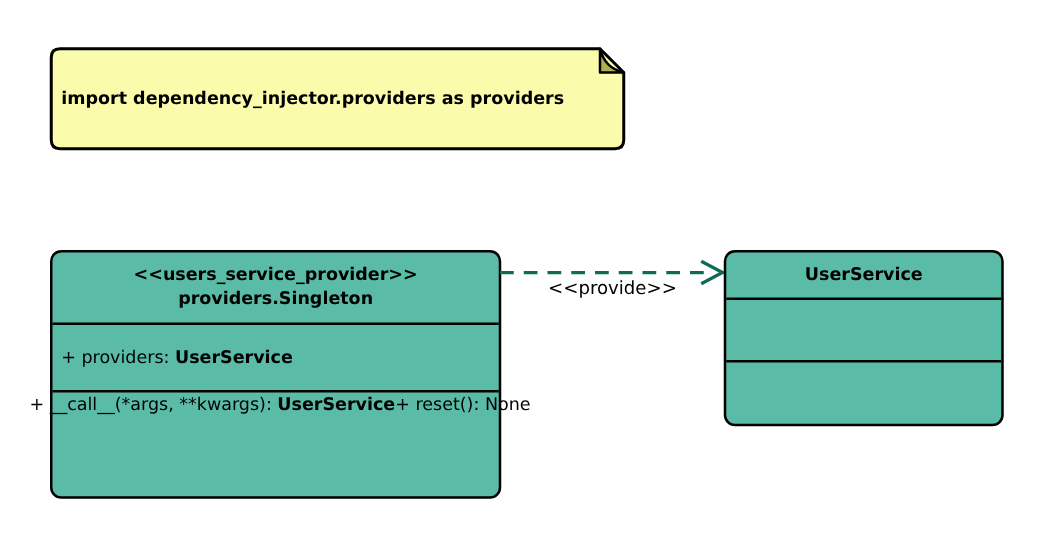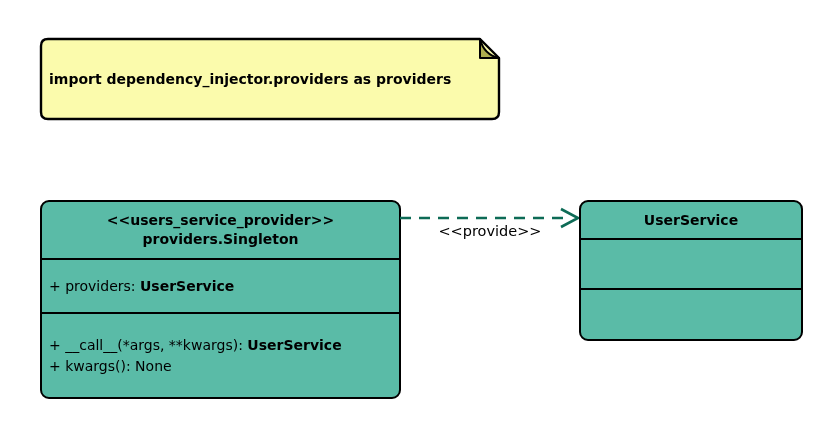--- a/index.html
+++ b/index.html
@@ -27,21 +27,21 @@
   .userservice { left:579px; top:200px; width:224px; height:141px; }
   .sec { box-sizing:border-box; }
   .sec + .sec { border-top:2.4px solid #000; }
   .sec.title {
     display:flex; flex-direction:column; justify-content:center; align-items:center;
     font-weight:bold; text-align:center;
   }
   .title .line { line-height:19px; white-space:nowrap; }
   .singleton .title   { height:56px; }
   .singleton .fields  { height:54px; display:flex; align-items:center; padding-left:7px; }
-  .singleton .methods { height:85px; display:flex; flex-direction:column; justify-content:center; padding-left:7px; }
+  .singleton .methods { height:85px; display:flex; flex-direction:row; justify-content:center; padding-left:7px; }
   .methods .line { line-height:21px; white-space:nowrap; }
   .fields .line { white-space:nowrap; }
   .line span { white-space:pre; }
   .userservice .title { height:36px; }
   .userservice .mid   { height:50px; }
   .userservice .bot   { height:49px; }
   .bold { font-weight:bold; }
 
   
   .edge-svg { position:absolute; left:398px; top:204px; }
@@ -66,21 +66,21 @@
   <div class="uml-class singleton">
     <div class="sec title">
       <div class="line">&lt;&lt;users_service_provider&gt;&gt;</div>
       <div class="line">providers.Singleton</div>
     </div>
     <div class="sec fields">
       <div class="line"><span>+ providers: </span><span class="bold">UserService</span></div>
     </div>
     <div class="sec methods">
       <div class="line"><span>+ __call__(*args, **kwargs): </span><span class="bold">UserService</span></div>
-      <div class="line"><span>+ kwargs(): None</span><span class="bold"></span></div>
+      <div class="line"><span>+ reset(): None</span><span class="bold"></span></div>
     </div>
   </div>
 
   <svg class="edge-svg" width="186" height="30" viewBox="0 0 186 30">
     <line x1="2" y1="14" x2="168" y2="14" stroke="#0D6B56" stroke-width="2.6" stroke-dasharray="11,8"></line>
     <polyline points="163,5 180,14 163,23" fill="none" stroke="#0D6B56" stroke-width="2.6"></polyline>
   </svg>
   <div class="edge-label">&lt;&lt;provide&gt;&gt;</div>
 
   <div class="uml-class userservice">

